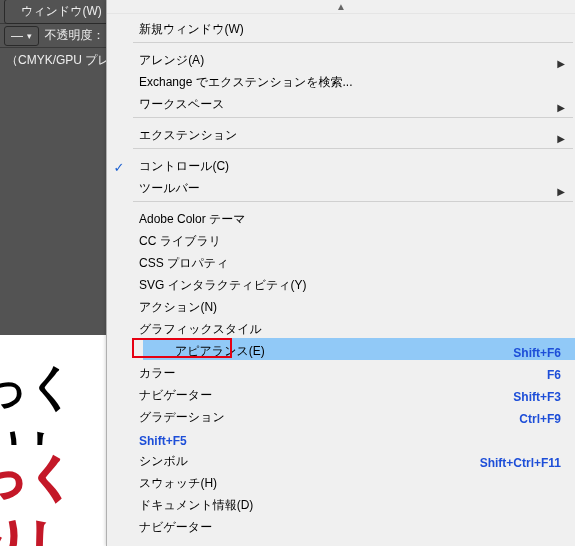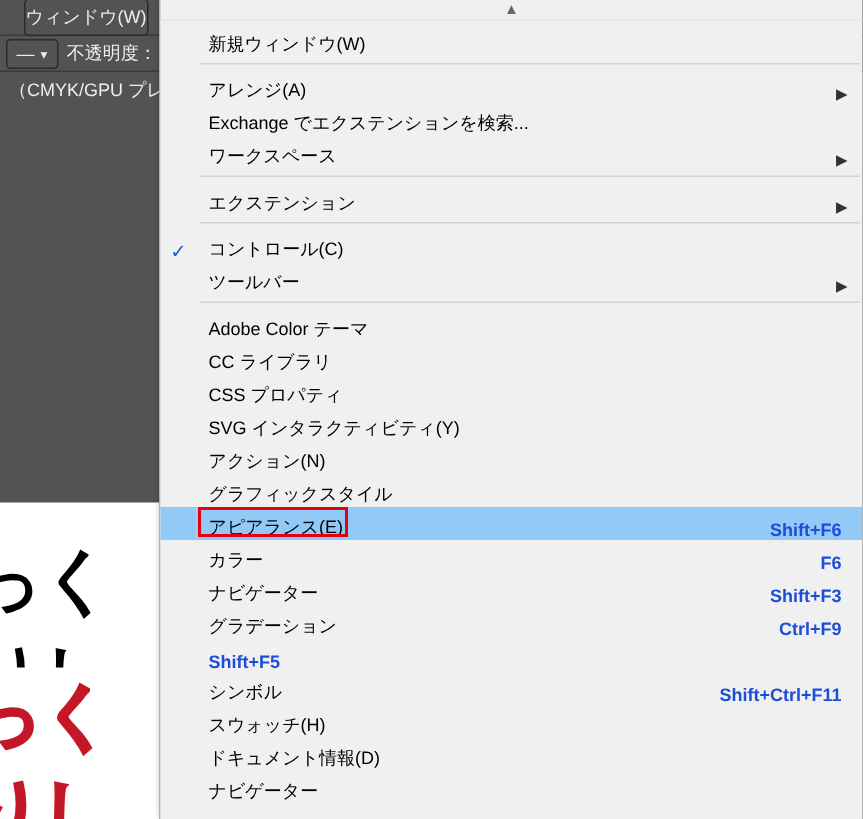--- a/index.html
+++ b/index.html
@@ -1,19 +1,19 @@
 <!DOCTYPE html>
 <html><head>
 <meta charset="utf-8">
 <style>
   * { margin: 0; padding: 0; box-sizing: border-box; }
   body { width: 575px; height: 546px; background: #535353; font-family: "Yu Gothic UI", "Meiryo", sans-serif; font-size: 12px; overflow: hidden; position: relative; }
   
   .topbar { height: 24px; background: #535353; display: flex; align-items: center; border-bottom: 1px solid #3a3a3a; }
-  .menu-tab { color: #eee; padding: 3px 0; border: 1px solid #2a2a2a; border-radius: 3px; margin-left: 16px; background: #535353; }
+  .menu-tab { color: #eee; padding: 3px 16px; border: 1px solid #2a2a2a; border-radius: 3px; margin-left: 4px; background: #535353; }
   
   .toolbar2 { height: 24px; background: #535353; display: flex; align-items: center; border-bottom: 1px solid #3a3a3a; color: #eee; padding-left: 4px; }
   .dd { display: inline-flex; align-items: center; border: 1px solid #2a2a2a; border-radius: 3px; padding: 2px 6px; margin-right: 6px; }
   .chev { margin-left: 4px; font-size: 9px; }
   
   .crumb { height: 22px; color: #eee; padding: 4px 6px; }
   
   .canvas { position: absolute; left: 0; top: 335px; width: 115px; height: 211px; background: #fff; overflow: hidden; }
   .art1 { position: absolute; left: -20px; top: 20px; font-size: 48px; font-weight: 900; color: #000; font-family: "Comic Sans MS", cursive; letter-spacing: -2px; }
   .art2 { position: absolute; left: -20px; top: 110px; font-size: 48px; font-weight: 900; font-family: "Comic Sans MS", cursive; letter-spacing: -2px;
@@ -24,21 +24,21 @@
   .check-col { position: absolute; left: 0; top: 14px; width: 24px; height: 532px; background: #f0f0f0; }
   
   .items { margin-left: 24px; padding-top: 2px; }
   .mi { display: flex; align-items: flex-end; height: 22px; padding: 0 10px 0 8px; color: #000; cursor: default; position: relative; }
   .mi .label { flex: 1; }
   .mi .sc { color: #1d4ed8; padding-right: 4px; font-weight: bold; }
   .mi .arrow { font-size: 10px; color: #333; }
   .sep { height: 1px; background: #d0d0d0; margin: 4px 2px 4px 2px; }
   
   .highlighted { background: #91c9f7; }
-  .highlighted-row { position: relative; }
+  .highlighted-row { position: relative; margin-left: 36px; }
   .highlighted-row::before { content: ""; position: absolute; left: -24px; top: 0; width: 24px; height: 100%; background: #91c9f7; }
   
   .redbox { position: absolute; border: 2px solid #e60012; pointer-events: none; }
   
   .checkmark { position: absolute; left: 4px; width: 16px; text-align: center; color: #1a5fd0; font-size: 13px; }
 </style>
 </head>
 <body>
 
 <div class="topbar">

